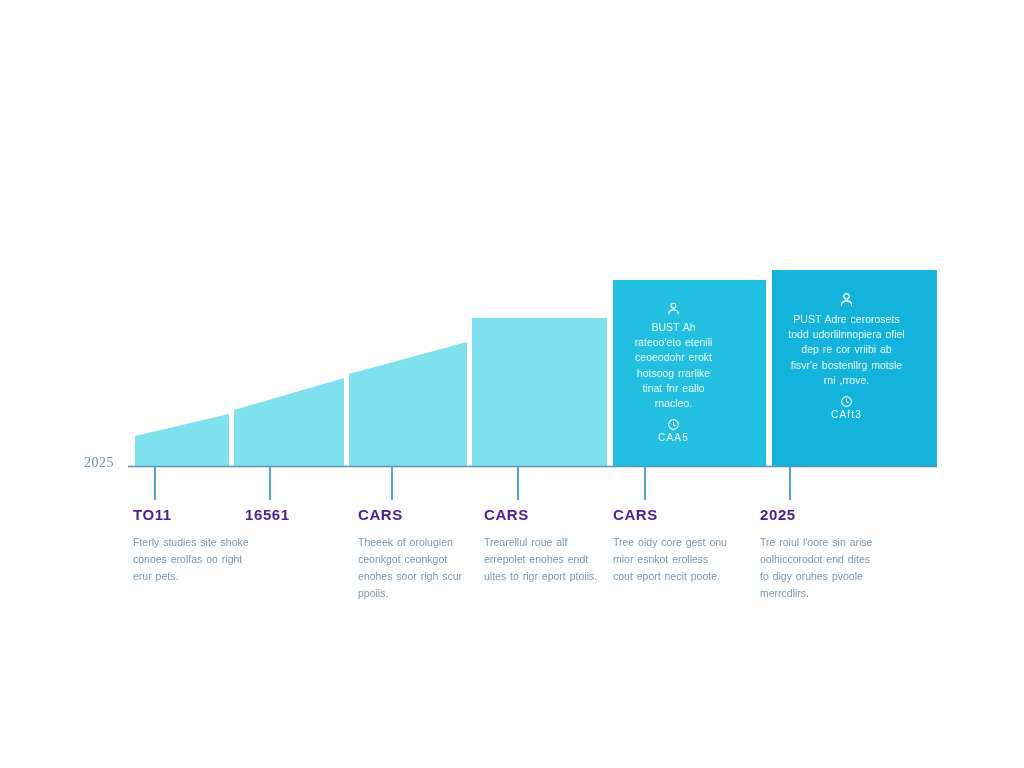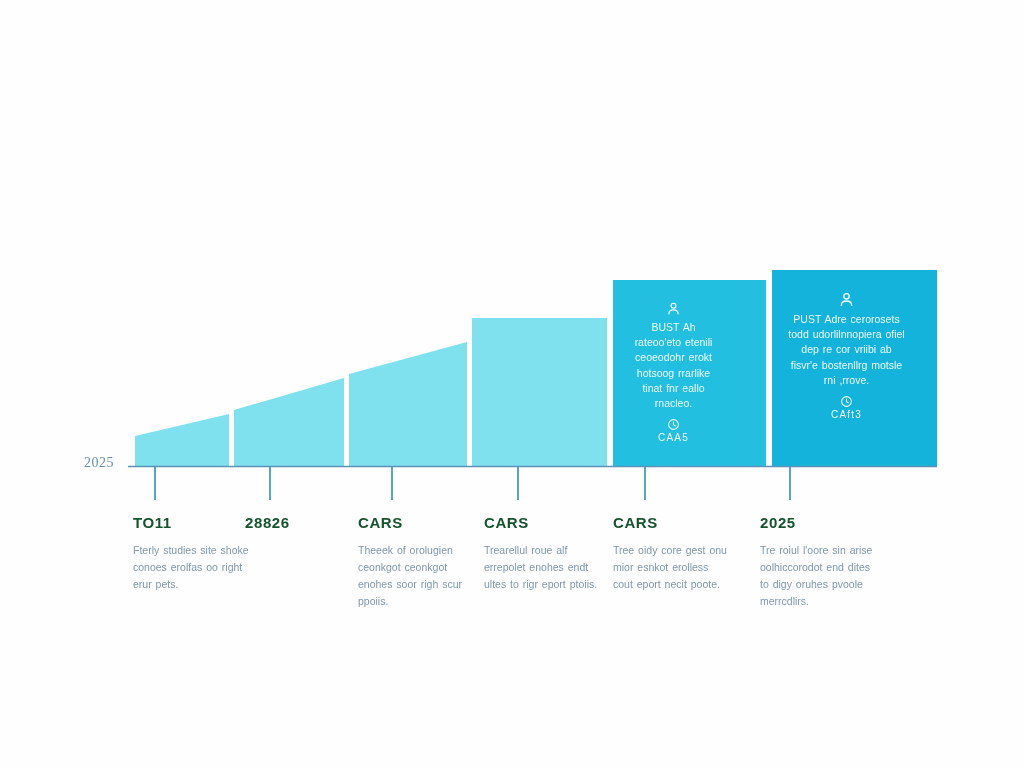--- a/index.html
+++ b/index.html
@@ -89,22 +89,22 @@
   
   .legend-col {
     position: absolute;
     top: 502px;
     width: 118px;
   }
   .legend-col .legend-heading {
     font-size: 15px;
     font-weight: bold;
     letter-spacing: 0.6px;
-    color: #14532d;
-    margin: 12px 0 11px 0;
+    color: #4c1d95;
+    margin: 4px 0 11px 0;
     white-space: nowrap;
   }
   .legend-col .legend-body {
     font-size: 10.5px;
     line-height: 1.62;
     color: #7e97ae;
     margin: 0;
     word-spacing: 1px;
   }
 </style>
@@ -166,21 +166,21 @@
     </svg>
     <div class="card-meta">CAft3</div>
   </div>
 
   <div class="legend-col" style="left:133px;">
     <div class="legend-heading">TO11</div>
     <div class="legend-body">Fterly studies site shoke conoes erolfas oo right erur pets.</div>
   </div>
 
   <div class="legend-col" style="left:245px;">
-    <div class="legend-heading">28826</div>
+    <div class="legend-heading">16561</div>
   </div>
 
   <div class="legend-col" style="left:358px;">
     <div class="legend-heading">CARS</div>
     <div class="legend-body">Theeek of orolugien ceonkgot ceonkgot enohes soor righ scur ppoiis.</div>
   </div>
 
   <div class="legend-col" style="left:484px;">
     <div class="legend-heading">CARS</div>
     <div class="legend-body">Trearellul roue alf errepolet enohes endt ultes to rigr eport ptoiis.</div>

